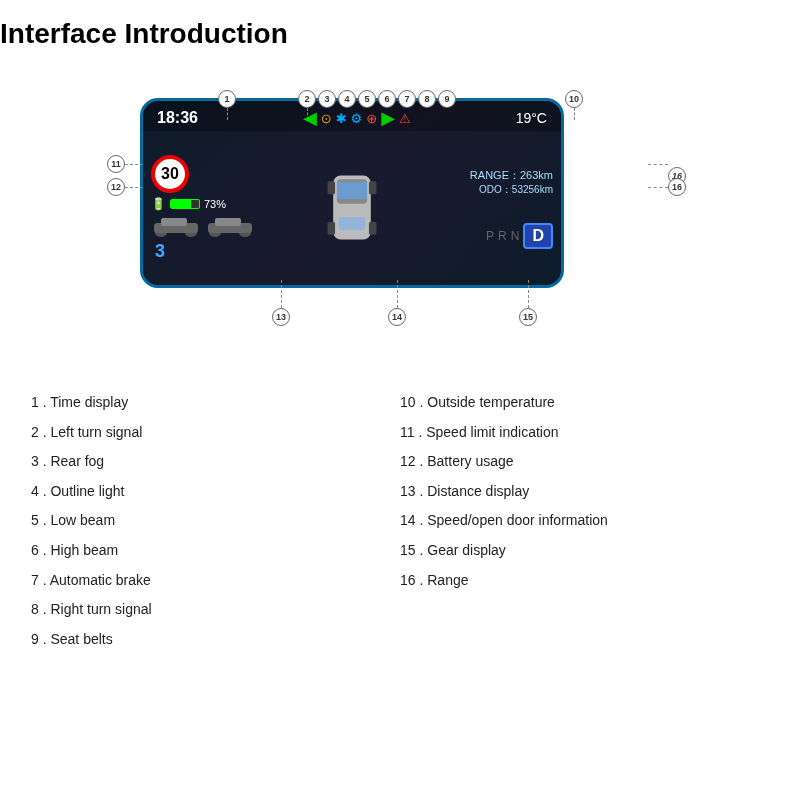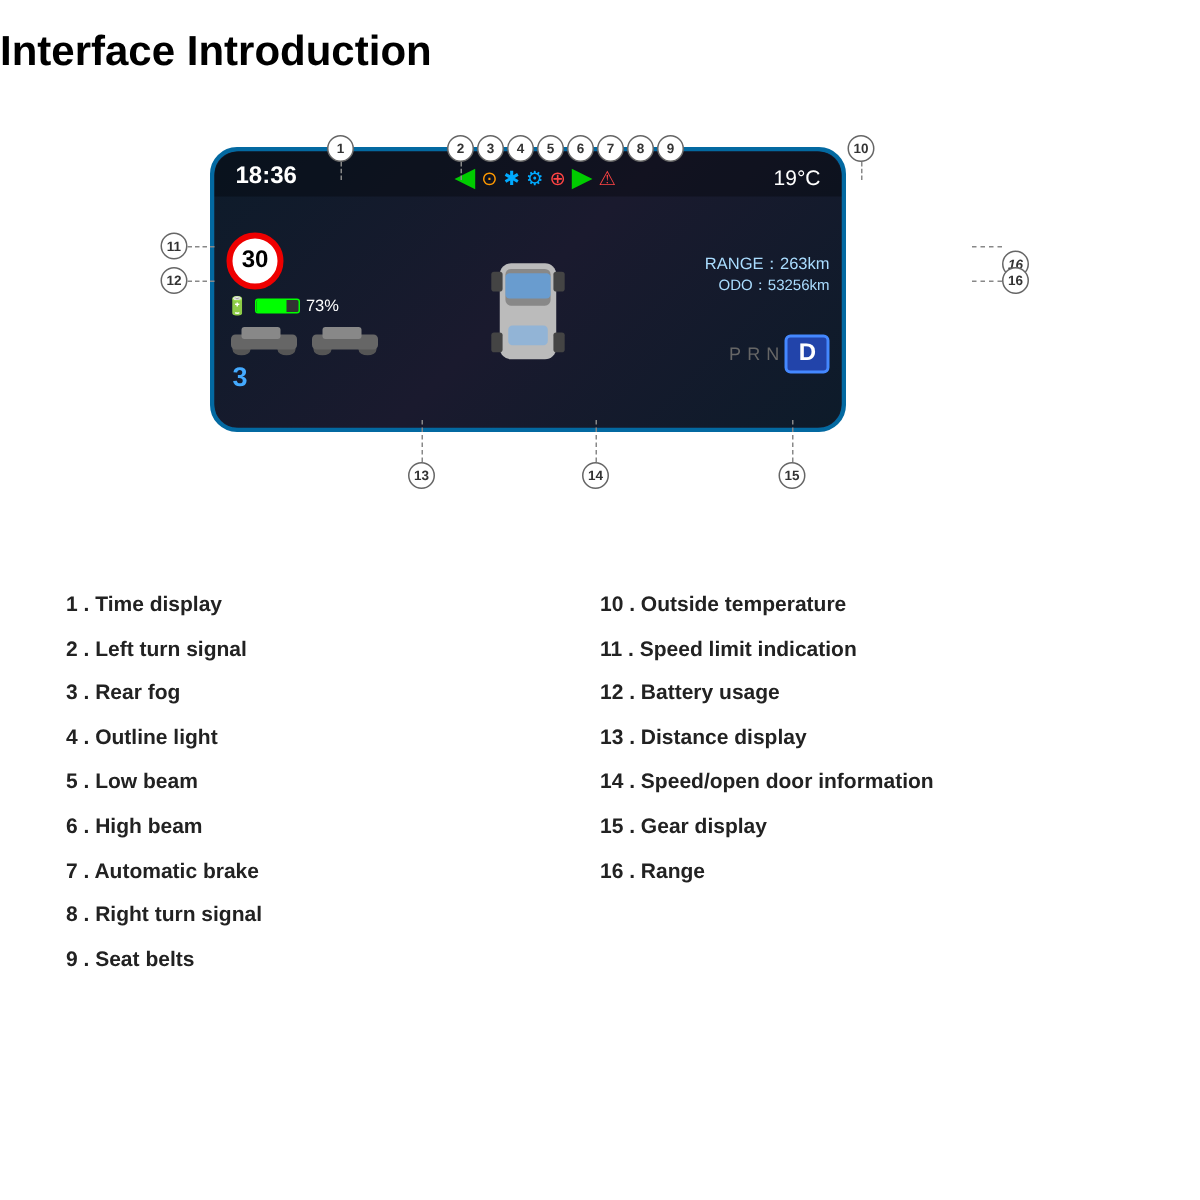--- a/index.html
+++ b/index.html
@@ -210,25 +210,24 @@
       font-size: 16px;
       font-weight: bold;
       background: #2244aa;
       padding: 2px 7px;
       border: 2px solid #4488ff;
       border-radius: 4px;
     }
 
     
     .legend-section {
-      padding: 8px 44px;
+      padding: 8px 31px;
       display: grid;
       grid-template-columns: 1fr 1fr;
       gap: 2px 0;
-      font-weight: bold;
     }
 
     .legend-item {
       font-size: 14px;
       color: #222;
       padding: 5px 0;
       line-height: 1.4;
     }
 
     .dash-left-cars {

